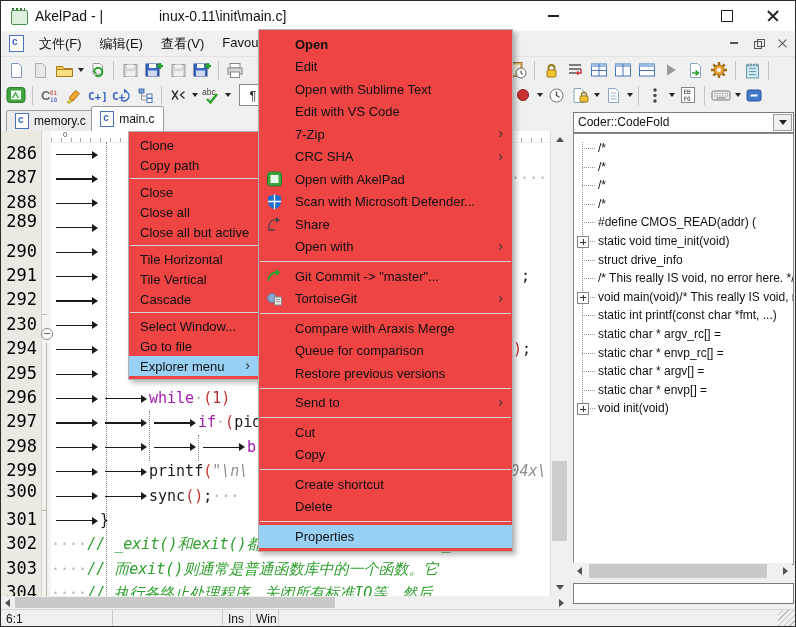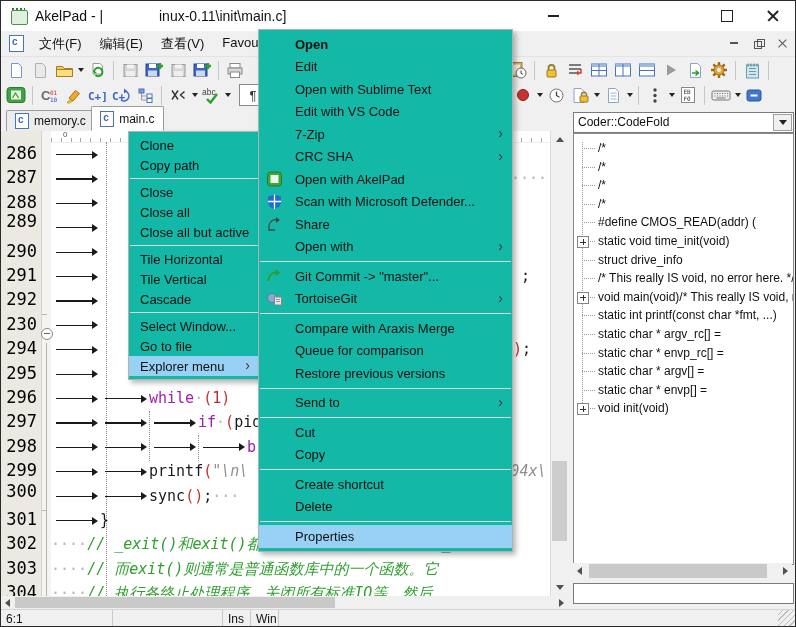--- a/index.html
+++ b/index.html
@@ -92,21 +92,21 @@
   .trow .plus:before{content:"";position:absolute;left:2px;top:4.5px;width:6px;height:1px;background:#333;}
   .trow .plus:after{content:"";position:absolute;left:4.5px;top:2px;width:1px;height:6px;background:#333;}
   .tree-hscroll{position:absolute;left:572px;top:562px;width:219px;height:16px;background:#f0f0f0;}
   .tree-hscroll .hthumb{position:absolute;left:16px;top:1px;width:178px;height:14px;background:#c9c9c9;}
   .panel-input{position:absolute;left:572px;top:582px;width:219px;height:19px;background:#fff;border:1px solid #7b7b7b;}
   
   .statusbar{position:absolute;left:0;top:608px;width:100%;height:18px;background:#f0f0f0;border-top:1px solid #d5d5d5;font-size:12px;color:#111;}
   .sfield{position:absolute;top:0;height:100%;display:flex;align-items:center;padding-left:5px;box-sizing:border-box;border-right:1px solid #c9c9c9;}
   .grip{position:absolute;right:0;top:0;width:17px;height:17px;background:repeating-linear-gradient(135deg,transparent 0 3px,#bdbdbd 3px 4px);}
   
-  .menu{position:absolute;background:#14b8a6;border:1px solid #b2b2b2;box-shadow:3px 3px 5px rgba(0,0,0,.28);z-index:50;padding:3px 0;}
+  .menu{position:absolute;background:#ef4444;border:1px solid #b2b2b2;box-shadow:3px 3px 5px rgba(0,0,0,.28);z-index:50;padding:3px 0;}
   .tab-menu{left:127px;top:130px;width:130px;}
   .exp-menu{left:257px;top:28px;width:253px;z-index:60;}
   .mitem{position:relative;display:flex;align-items:center;font-size:13px;color:#111;}
   .tab-menu .mitem{height:20px;padding:0 8px 0 11px;}
   .exp-menu .mitem{height:22.5px;padding:0 8px 0 36px;}
   .mitem.hl{background:#99d1f5;}
   .mitem.bold{font-weight:bold;}
   .msep{height:1px;background:#d7d7d7;margin:3px 1px;}
   .marrow{position:absolute;right:9px;top:50%;transform:translateY(-58%);font-size:14px;color:#333;}
   .micon{position:absolute;left:7px;top:50%;transform:translateY(-50%);width:17px;height:17px;}

